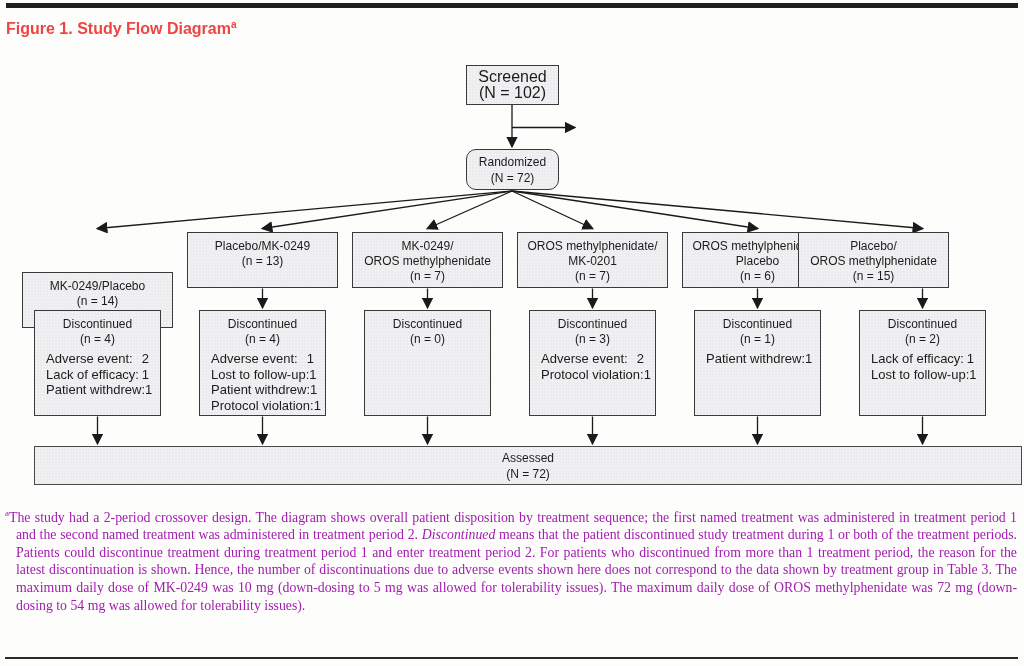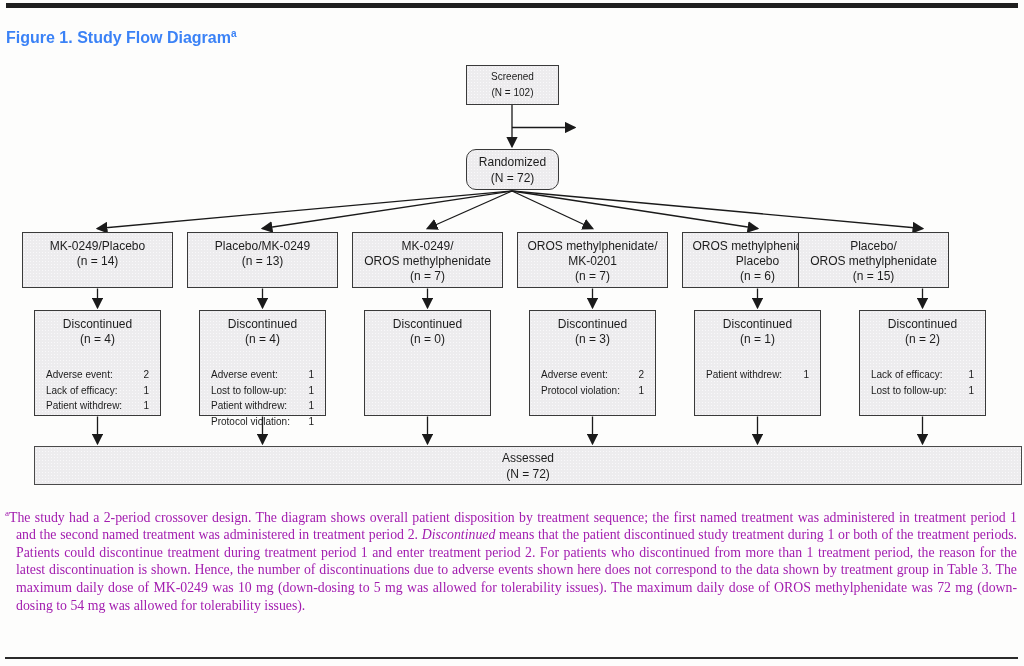--- a/index.html
+++ b/index.html
@@ -11,40 +11,40 @@
     background: #fdfdfc;
     font-family: "Liberation Sans", sans-serif;
     color: #1c1c1c;
     overflow: hidden;
   }
   .top-rule {
     position: absolute; left: 6px; right: 6px; top: 3px; height: 5px;
     background: #1f1f1f;
   }
   .figure-title {
-    position: absolute; left: 6px; top: 28px;
-    font-size: 16px; font-weight: bold; color: #3b82f6;
+    position: absolute; left: 6px; top: 19px;
+    font-size: 16px; font-weight: bold; color: #ef4444;
   }
   .figure-title sup { font-size: 10px; font-weight: bold; }
   #connectors { position: absolute; left: 0; top: 0; z-index: 1; }
   .conn { stroke: #1a1a1a; stroke-width: 1.3; }
   .box {
     position: absolute; z-index: 2;
     background-color: #edecee;
     background-image: radial-gradient(#f9f8fa 0.8px, rgba(0,0,0,0) 0.9px);
     background-size: 3px 3px;
     border: 1.4px solid #3a3a3a;
     text-align: center;
   }
-  .screened-box   { left: 466px; top: 65px;  width: 93px;  height: 40px; font-size: 10px; line-height: 16px; padding-top: 3px; }
+  .screened-box   { left: 466px; top: 65px;  width: 93px;  height: 40px; font-size: 16px; line-height: 16px; padding-top: 3px; }
   .failures-box   { left: 578px; top: 110px; width: 114px; height: 38px; font-size: 12px; line-height: 16px; padding-top: 2px; }
   .randomized-box { left: 466px; top: 149px; width: 93px;  height: 41px; font-size: 12px; line-height: 16px; padding-top: 4px; border-radius: 10px; }
   .arm-box  { top: 232px; width: 151px; height: 56px; font-size: 12px; line-height: 15px; padding-top: 6px; }
   .disc-box { top: 310px; width: 127px; height: 106px; font-size: 12px; line-height: 15px; padding-top: 6px; }
-  .disc-box .reasons { margin-top: 20px; padding: 0 11px; font-size: 10px; }
+  .disc-box .reasons { margin-top: 4px; padding: 0 11px; font-size: 13px; }
   .rrow { display: flex; justify-content: space-between; line-height: 15.5px; }
   .rlabel { text-align: left; white-space: nowrap; }
   .rvalue { text-align: right; }
   .assessed-box { left: 34px; top: 446px; width: 988px; height: 39px; font-size: 12px; line-height: 16px; padding-top: 3px; border-color: #4a4a4a; }
   .footnote {
     position: absolute; left: 5px; right: 7px; top: 505px;
     font-family: "Liberation Serif", serif;
     font-size: 13.8px; line-height: 17.6px; color: #a21caf;
   }
   .fn-para { text-align: justify; padding-left: 11px; text-indent: -11px; }
@@ -97,21 +97,21 @@
     <div>(N = 102)</div>
   </div>
 
 
   <div class="box randomized-box">
     <div>Randomized</div>
     <div>(N = 72)</div>
   </div>
 
   <div id="diagram">
-      <div class="box arm-box" style="left: 22px;">
+      <div class="box arm-box" style="left: 22px; margin-top: 40px;">
         <div class="bline">MK-0249/Placebo</div>
         <div class="bline">(n = 14)</div>
       </div>
       <div class="box disc-box" style="left: 34px;">
         <div class="bline">Discontinued</div>
         <div class="bline">(n = 4)</div>
         <div class="reasons">
           <div class="rrow">
             <div class="rlabel">Adverse event:</div>
             <div class="rvalue">2</div>

